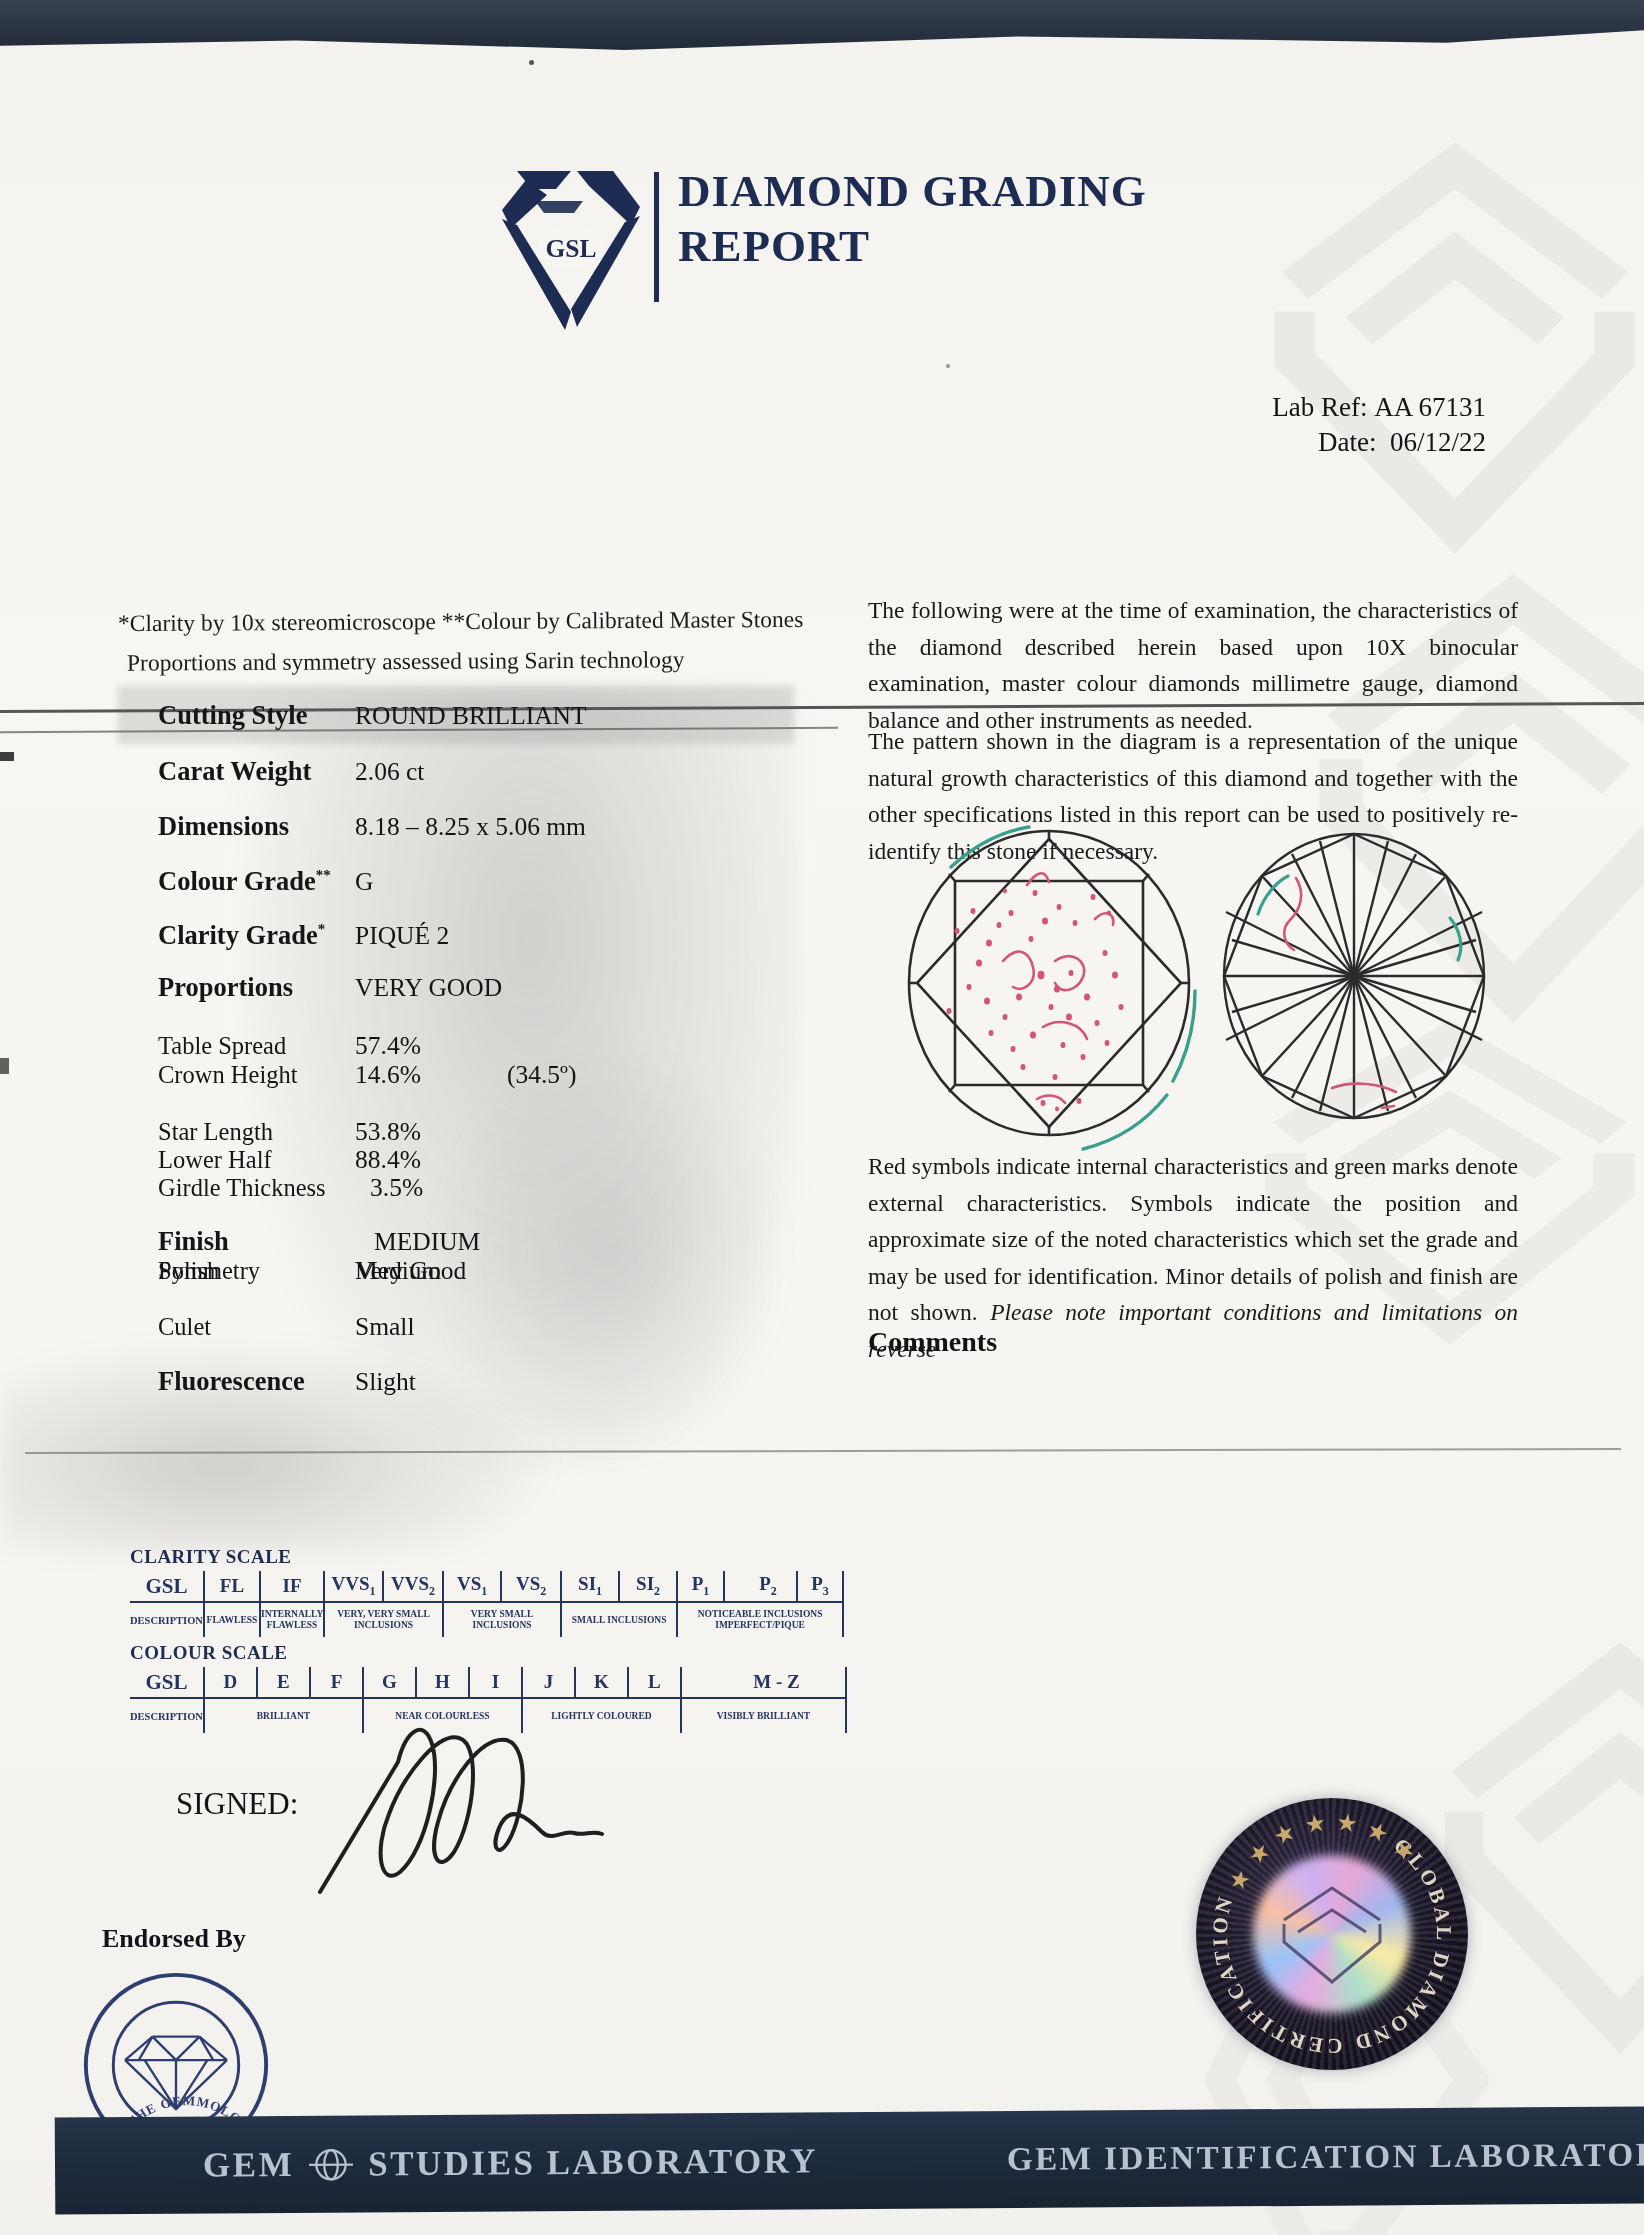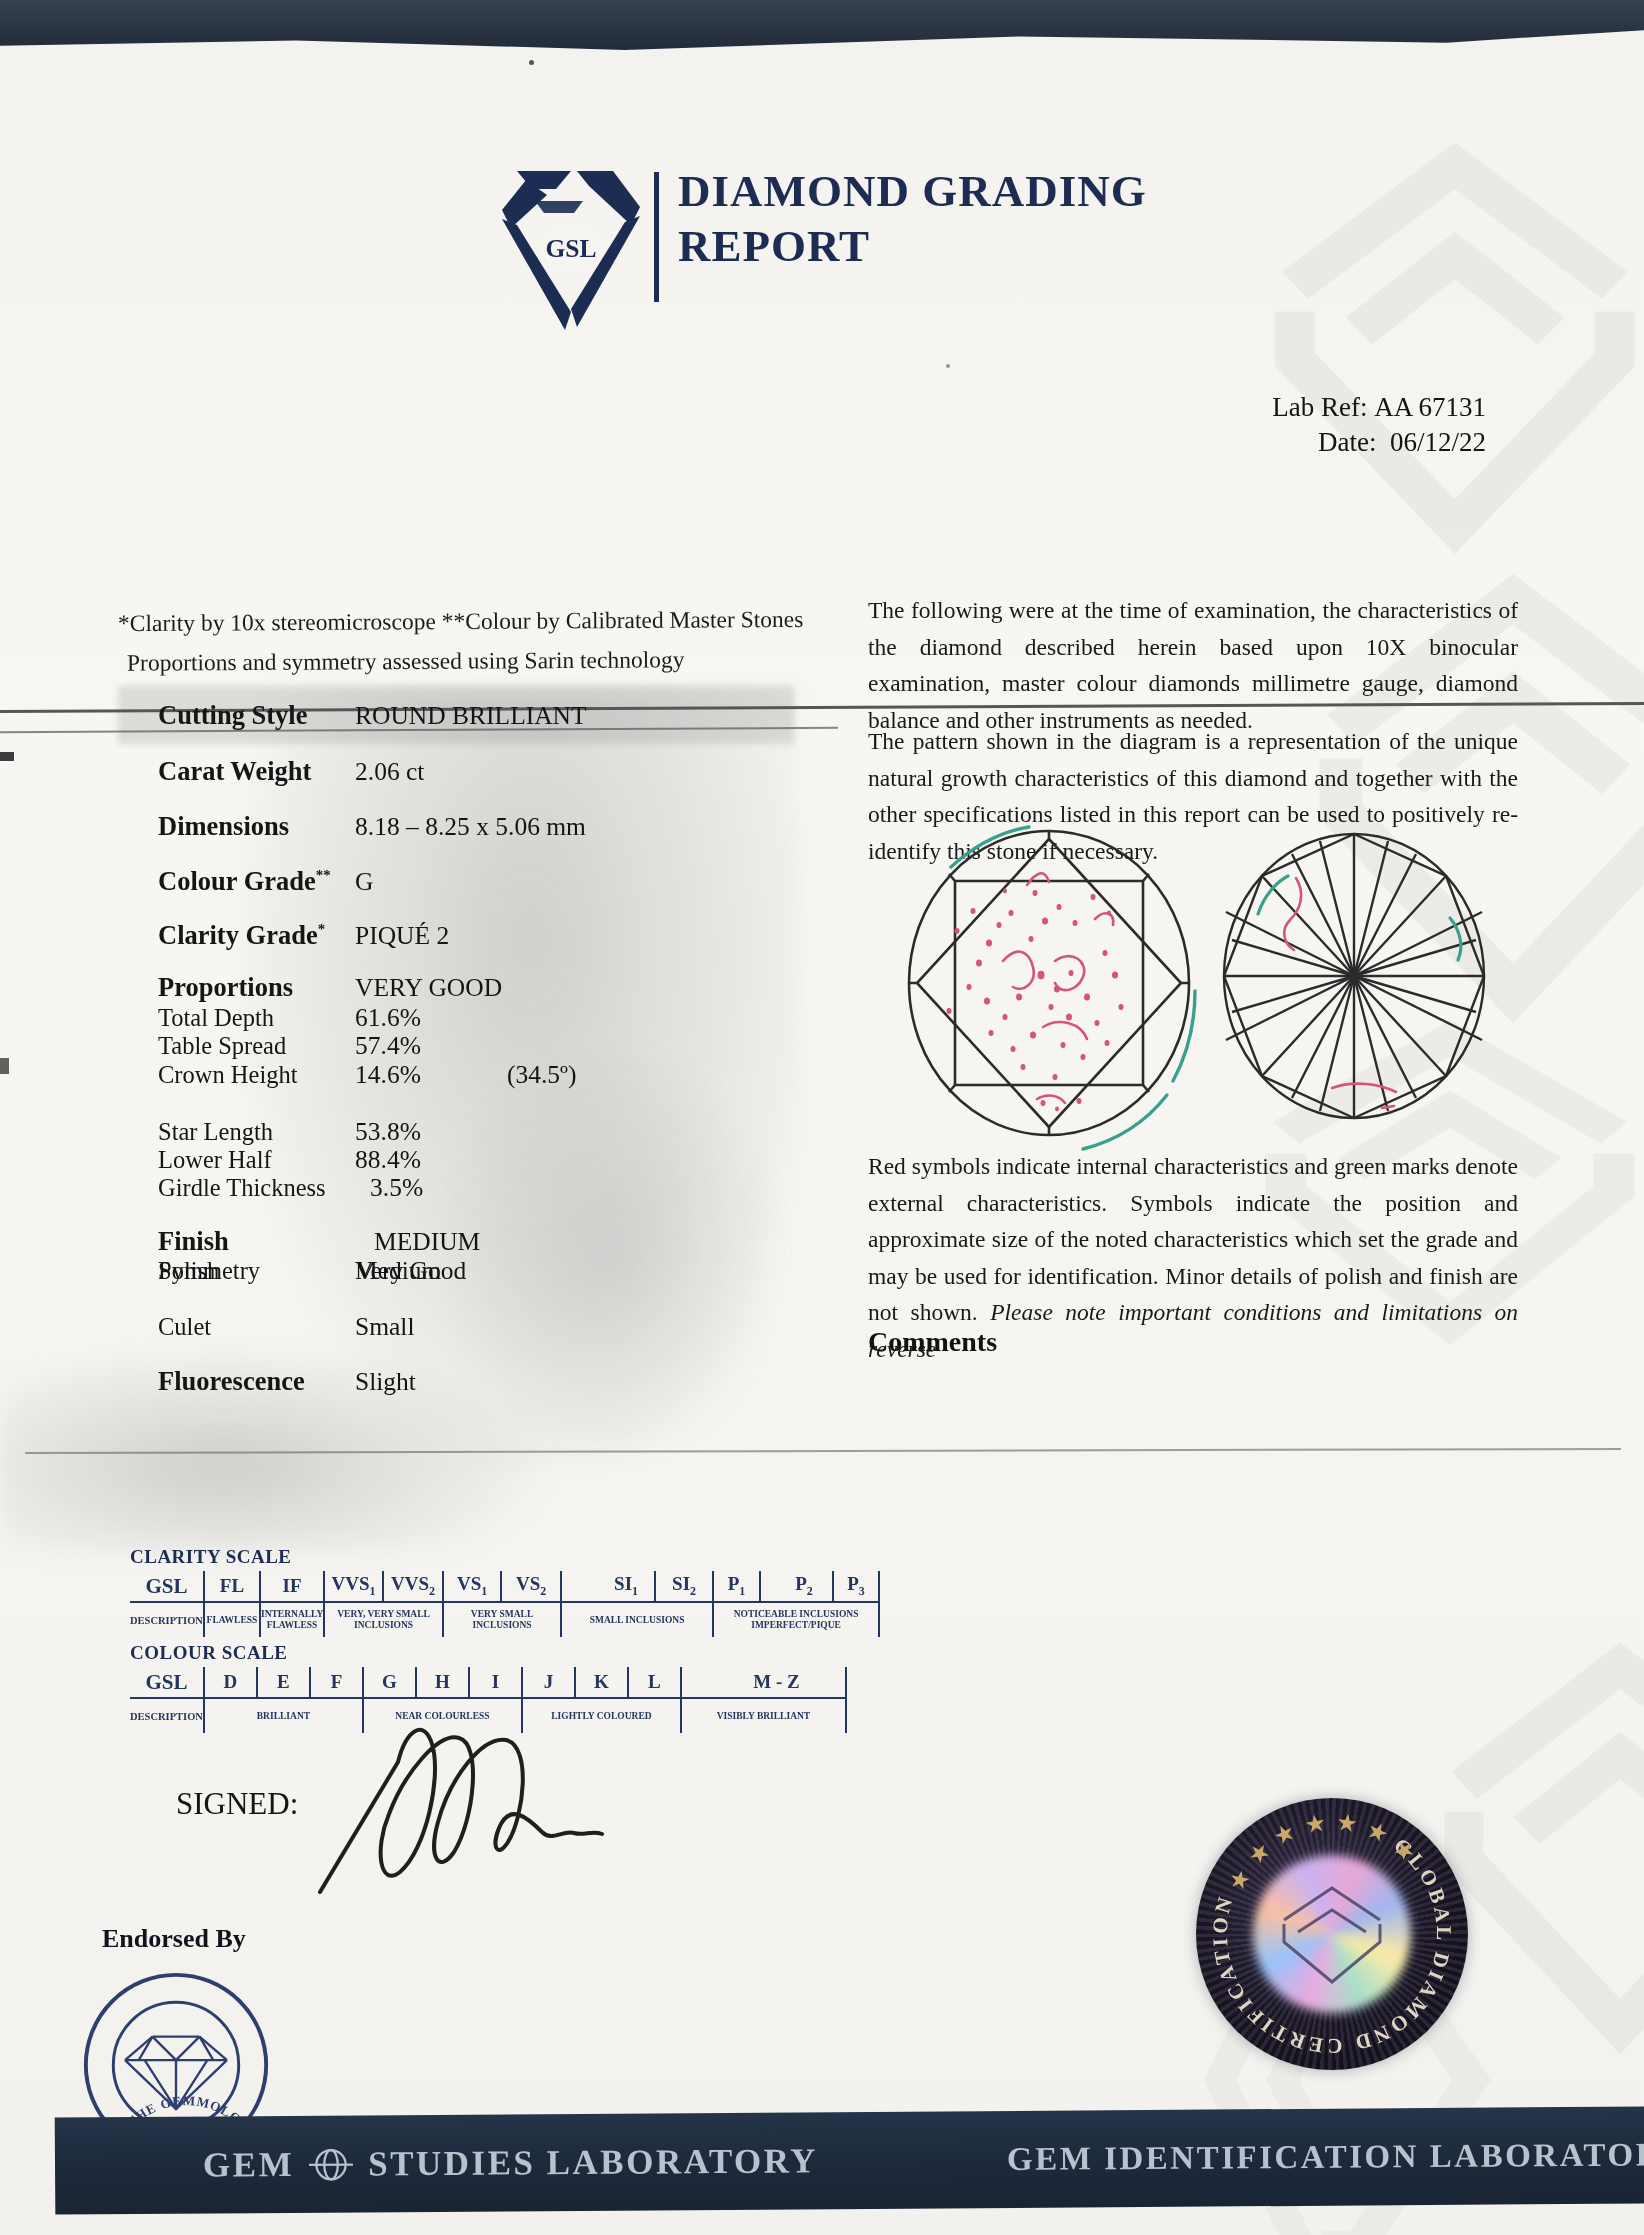--- a/index.html
+++ b/index.html
@@ -182,24 +182,20 @@
     <span class="val">G</span>
   </div>
   <div class="spec-row" style="top:920px;">
     <span class="lbl"><span>Clarity Grade</span><sup class="mark">*</sup></span>
     <span class="val">PIQUÉ 2</span>
   </div>
 
   <div class="spec-row" style="top:972px;">
     <span class="lbl">Proportions</span>
     <span class="val">VERY GOOD</span>
-  </div>
-  <div class="spec-row sub" style="top:1003px;">
-    <span class="lbl">Total Depth</span>
-    <span class="val">61.6%</span>
   </div>
   <div class="spec-row sub" style="top:1031px;">
     <span class="lbl">Table Spread</span>
     <span class="val">57.4%</span>
   </div>
   <div class="spec-row sub has-deg" style="top:1060px;">
     <span class="lbl">Crown Height</span>
     <span class="val">14.6%</span>
     <span class="deg">(34.5º)</span>
   </div>
@@ -328,21 +324,21 @@
     <table class="scale">
       <tbody>
           <tr class="grades">
         <td class="gsl" style="width:68px;">GSL</td>
         <td style="width:54px;">FL</td>
         <td style="width:56px;">IF</td>
         <td style="width:57px;">VVS<sub>1</sub></td>
         <td style="width:58px;">VVS<sub>2</sub></td>
         <td style="width:56px;">VS<sub>1</sub></td>
         <td style="width:58px;">VS<sub>2</sub></td>
-        <td style="width:56px;padding-left:36px;">SI<sub>1</sub></td>
+        <td style="width:56px;">SI<sub>1</sub></td>
         <td style="width:56px;">SI<sub>2</sub></td>
         <td style="width:45px;">P<sub>1</sub></td>
         <td style="width:56px;padding-left:15px;">P<sub>2</sub></td>
         <td style="width:44px;">P<sub>3</sub></td>
       </tr>
       <tr class="descs">
         <td class="dlabel">DESCRIPTION</td>
         <td>FLAWLESS</td>
         <td>INTERNALLY FLAWLESS</td>
         <td colspan="2">VERY, VERY SMALL INCLUSIONS</td>

